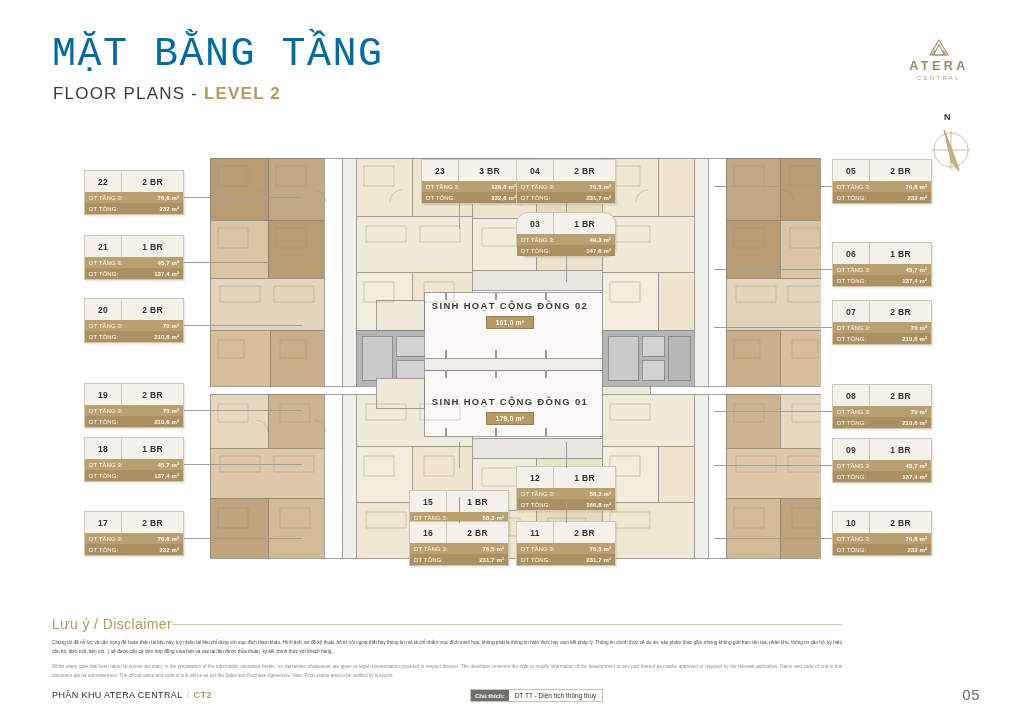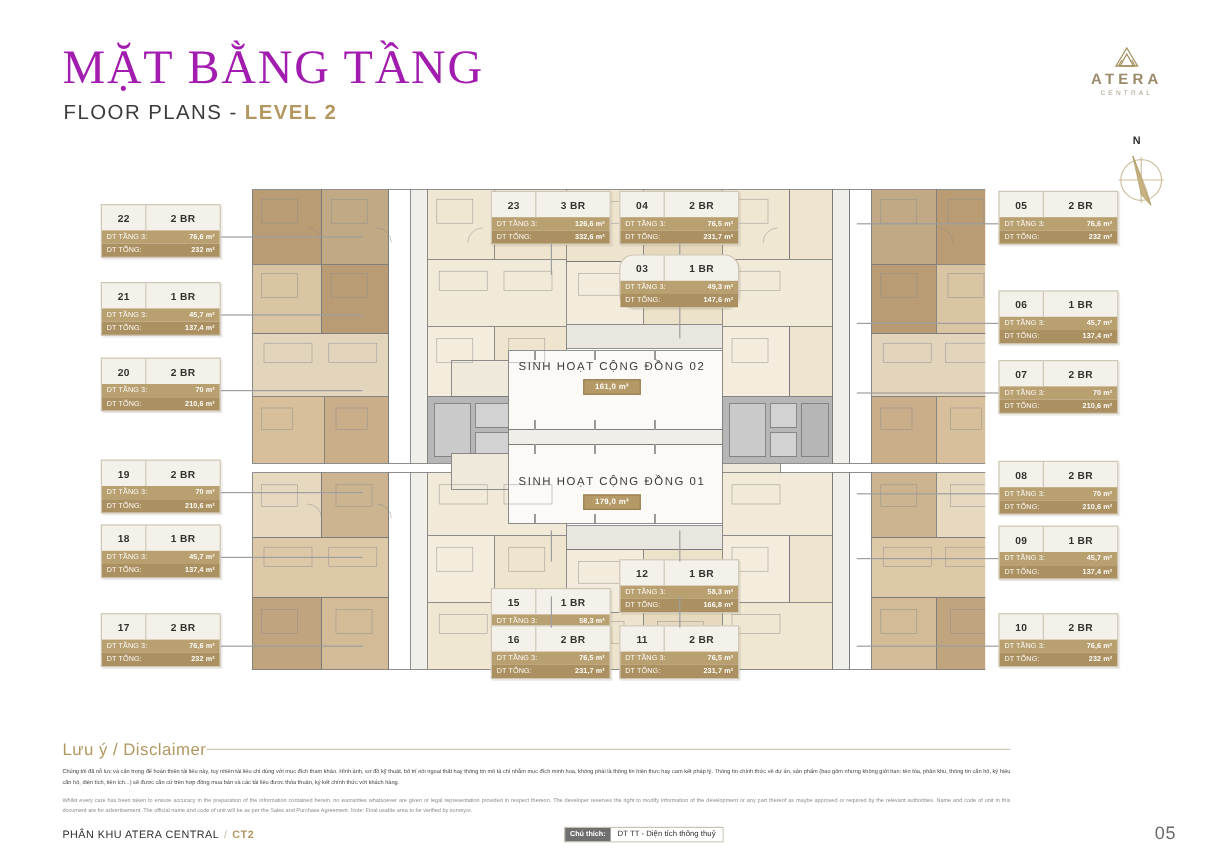--- a/index.html
+++ b/index.html
@@ -11,22 +11,22 @@
     color:#3a3a3a;
     position:relative;
     overflow:hidden;
   }
   .page { position:absolute; inset:0; }
 
   
   #title-main {
     position:absolute; left:52px; top:32px;
     font-size:40px; letter-spacing:1.5px;
-    color:#a21caf; font-weight:400;
-    font-family:Liberation Serif, serif;
+    color:#0369a1; font-weight:400;
+    font-family:Liberation Mono, monospace;
   }
   #title-sub {
     position:absolute; left:53px; top:84px;
     font-size:17px; letter-spacing:1.2px; color:#3c3c3c;
   }
   #title-sub .lvl { color:#b39761; font-weight:bold; }
 
   
   #logo { position:absolute; right:42px; top:38px; width:86px; text-align:center; }
   #logo .mark { height:20px; }
@@ -66,21 +66,21 @@
   .unit-label .r1 { background:#b9a071; }
   .unit-label .r2 { background:#ab9061; }
   .unit-label .row .v { font-weight:bold; }
 
   
   .leader { position:absolute; background:#9e9e9e; height:1px; }
 
   
   .community { position:absolute; text-align:center; }
   .community .cname {
-    font-size:9.5px; letter-spacing:1.3px; color:#3a3a3a; white-space:nowrap;
+    font-size:9.5px; letter-spacing:1.3px; color:#3a3a3a; white-space:nowrap;font-weight:bold;
   }
   .community .area {
     display:inline-block; margin-top:5px;
     background:#b59a68; color:#fffdf7;
     font-size:6.5px; font-weight:bold;
     padding:2px 9px; border:1px solid #9a7f4e; letter-spacing:.3px;
   }
 
   
   #disclaimer { position:absolute; left:52px; top:616px; width:790px; }
@@ -510,21 +510,21 @@
         <div class="row r1">
           <span>DT TẦNG 3:</span>
           <span class="v">76,6 m²</span>
         </div>
         <div class="row r2">
           <span>DT TỔNG:</span>
           <span class="v">232 m²</span>
         </div>
       </div>
       <div class="leader" style="left: 714px; top: 538px; width: 118px;"></div>
-      <div class="unit-label" style="left: 409px; top: 159px;">
+      <div class="unit-label" style="left: 421px; top: 159px;">
         <div class="top">
           <div class="num">23</div>
           <div class="br">3 BR</div>
         </div>
         <div class="row r1">
           <span>DT TẦNG 3:</span>
           <span class="v">126,6 m²</span>
         </div>
         <div class="row r2">
           <span>DT TỔNG:</span>

